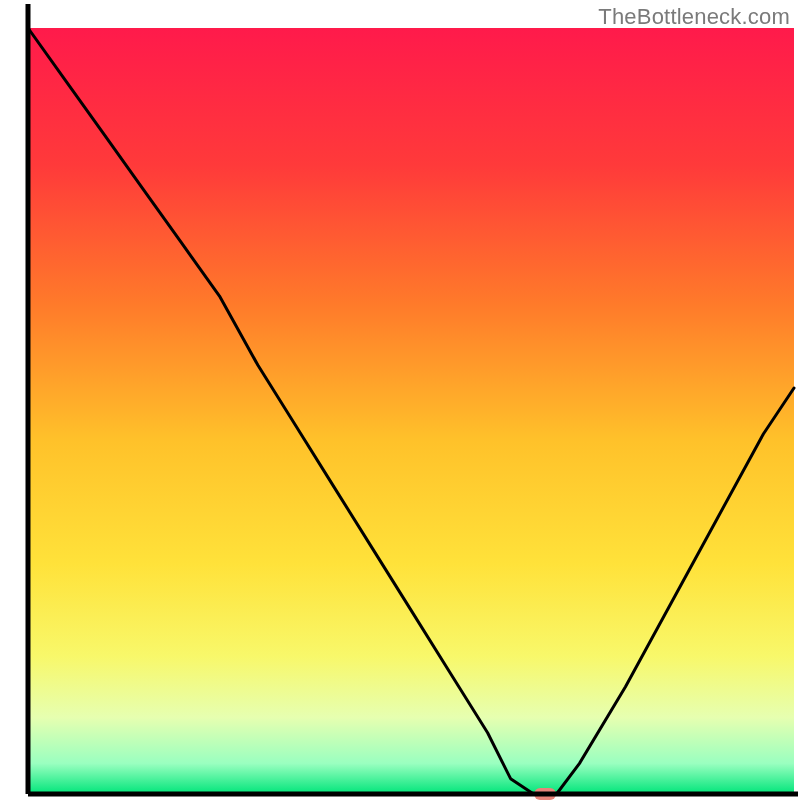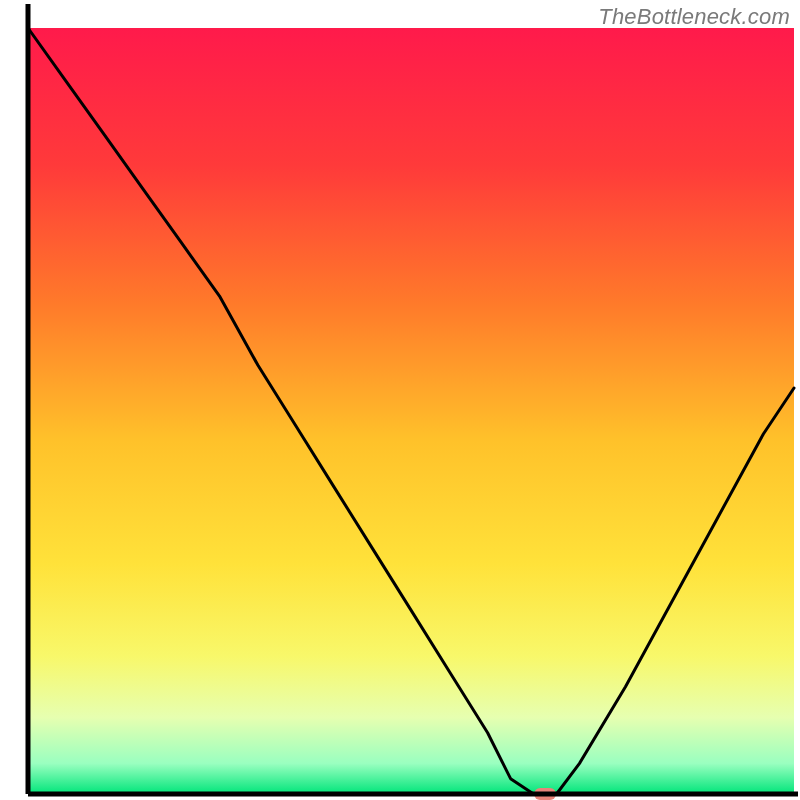--- a/index.html
+++ b/index.html
@@ -7,21 +7,20 @@
     padding: 0;
     width: 800px;
     height: 800px;
     background: #ffffff;
     font-family: Arial, Helvetica, sans-serif;
   }
   .chart-wrap {
     position: relative;
     width: 800px;
     height: 800px;
-    font-style: italic;
   }
   .watermark {
     position: absolute;
     top: 4px;
     right: 10px;
     color: #7a7a7a;
     font-size: 22px;
     font-weight: 500;
     letter-spacing: 0.2px;
     z-index: 5;

